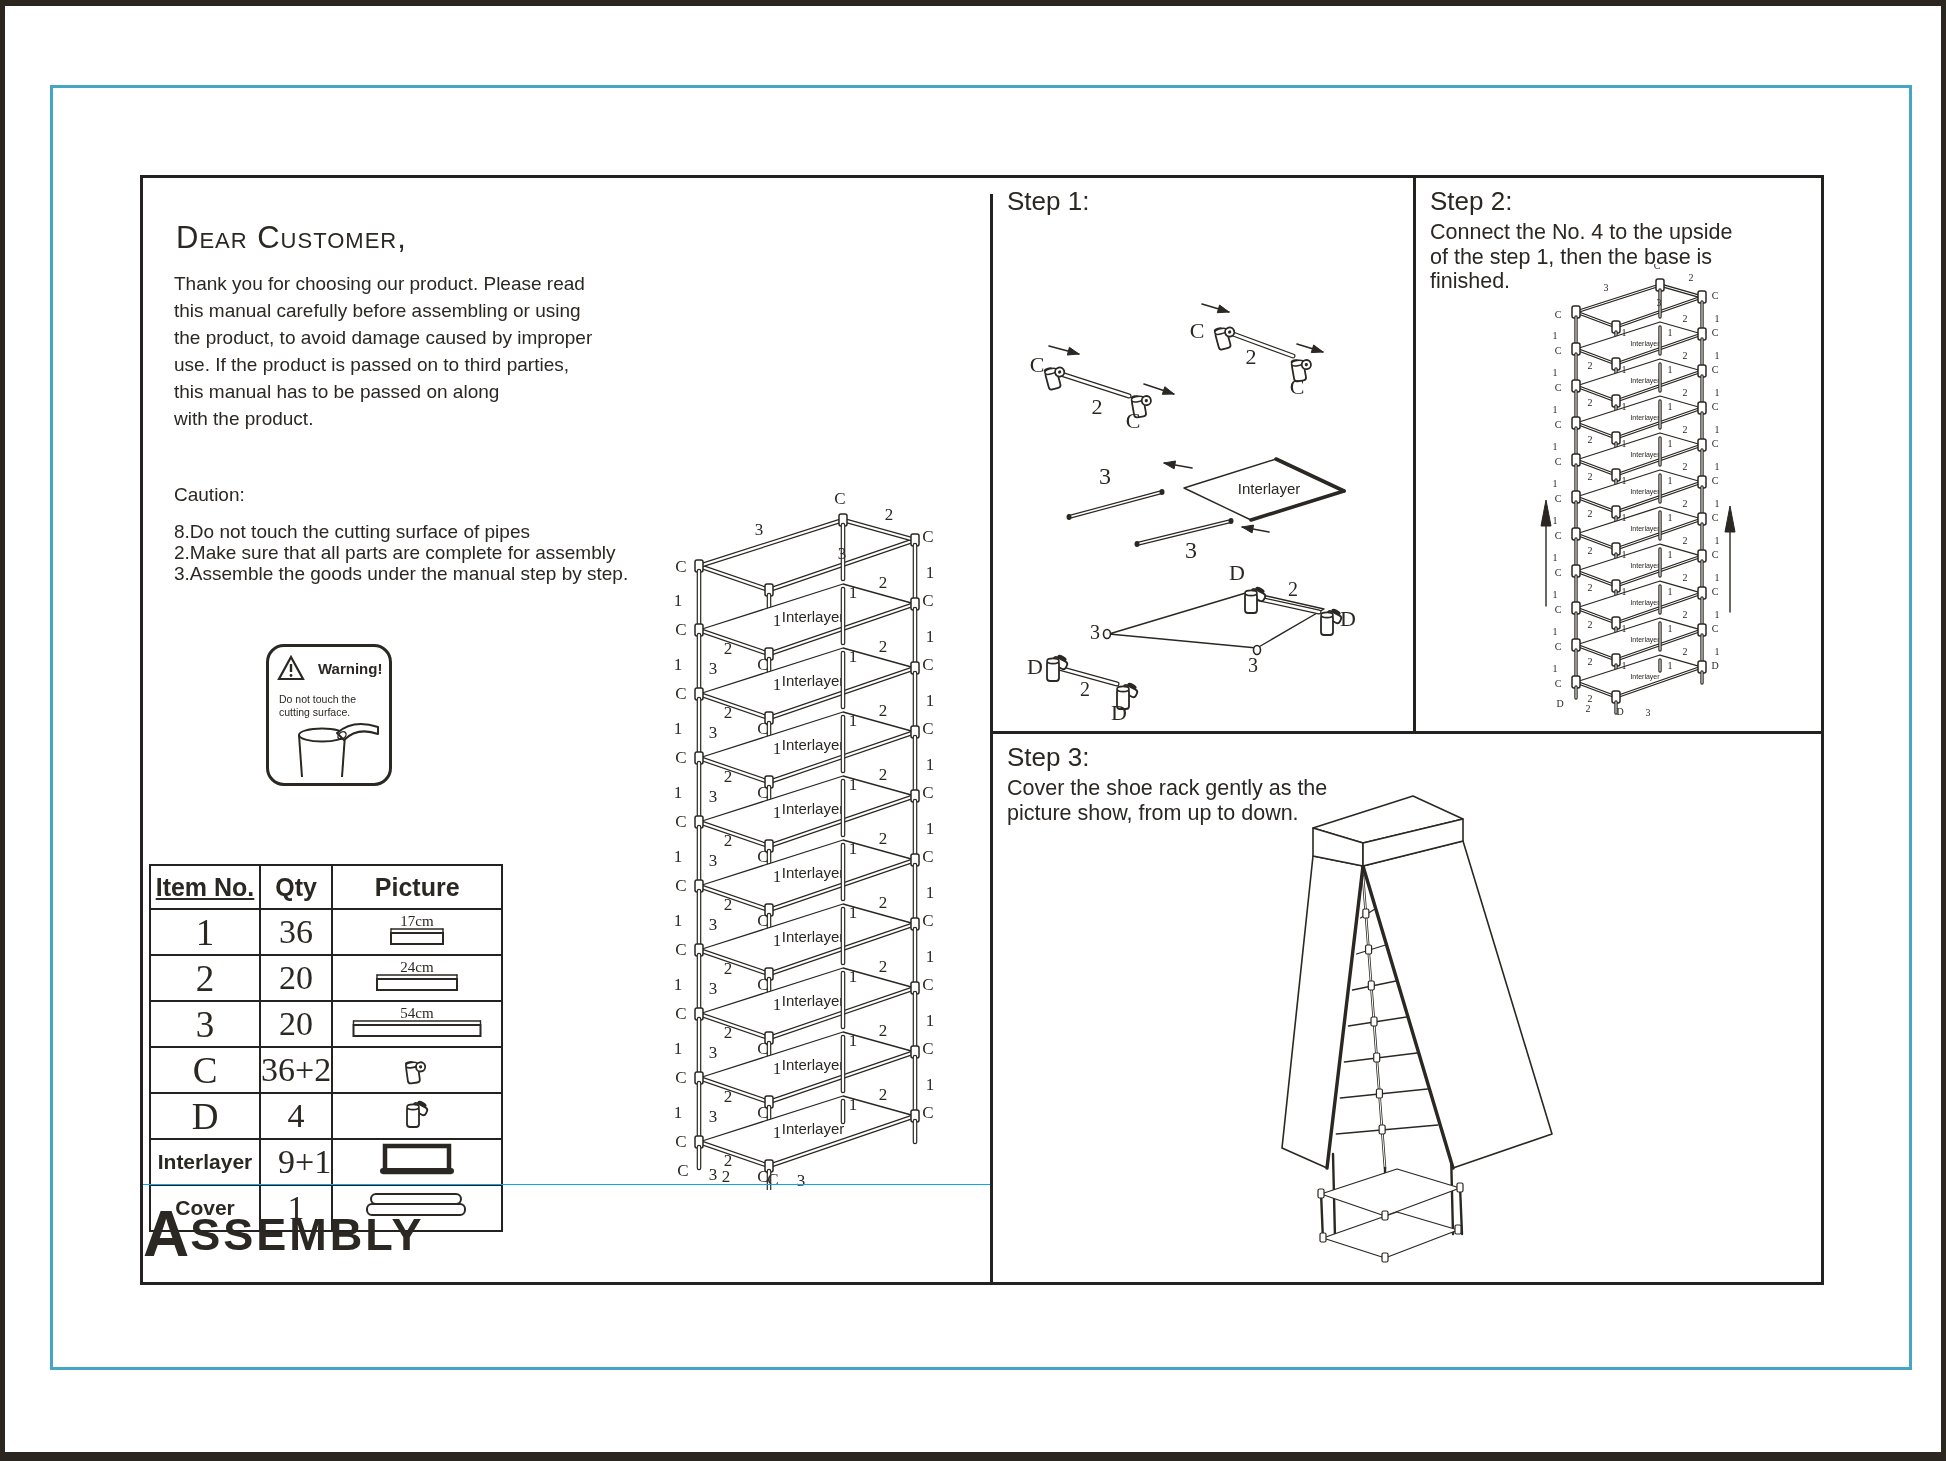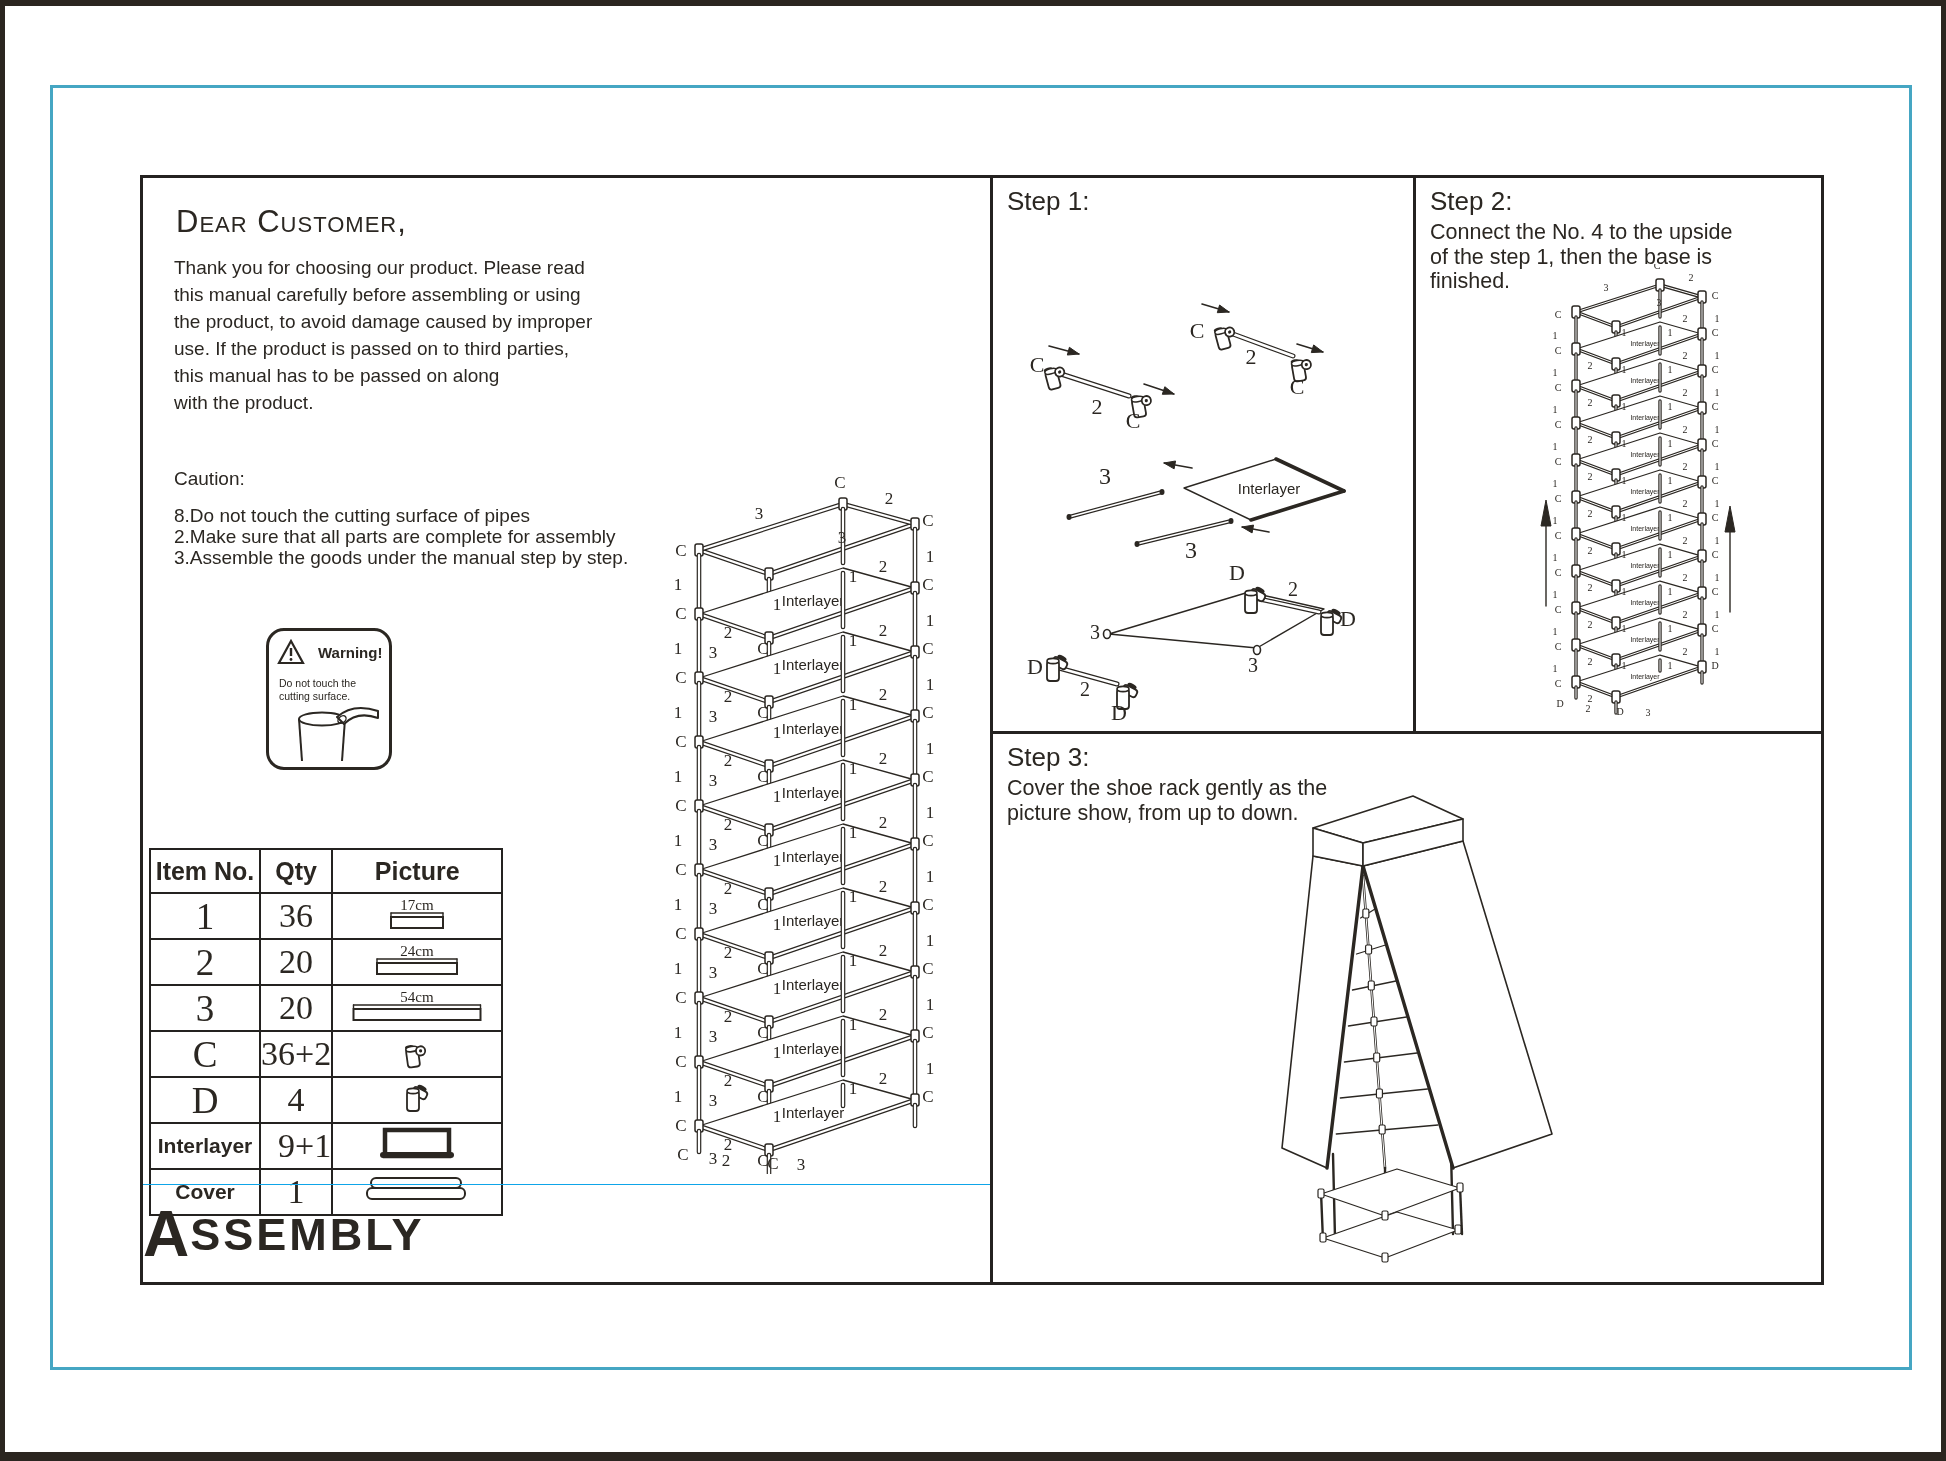--- a/index.html
+++ b/index.html
@@ -8,40 +8,40 @@
   .edge{position:absolute;background:#2b2620;}
   #edge-top{left:0;top:0;width:1946px;height:6px;}
   #edge-left{left:0;top:0;width:5px;height:1461px;}
   #edge-right{left:1941px;top:0;width:5px;height:1461px;}
   #edge-bottom{left:0;top:1452px;width:1946px;height:9px;}
   #cyan-frame{position:absolute;left:50px;top:85px;width:1862px;height:1285px;
               border:3px solid #45a6c3;box-sizing:border-box;}
   #main-box{position:absolute;left:140px;top:175px;width:1684px;height:1110px;
             border:3px solid #242220;box-sizing:border-box;background:#fff;}
   .panel{position:absolute;box-sizing:border-box;}
-  #panel-intro{left:0;top:0;bottom:0;width:850px;border-right:3px solid #242220;}
+  #panel-intro{left:0;top:16px;bottom:0;width:850px;border-right:3px solid #242220;}
   #panel-step1{left:850px;top:0;width:423px;height:556px;border-right:3px solid #242220;border-bottom:3px solid #242220;}
   #panel-step2{left:1273px;right:0;top:0;height:556px;border-bottom:3px solid #242220;}
   #panel-step3{left:850px;top:556px;right:0;bottom:0;}
   .ml{white-space:pre-line;}
   #greeting{position:absolute;left:33px;top:26px;margin:0;font-size:31px;font-weight:400;
             font-variant:small-caps;letter-spacing:1px;}
   #intro-p1{position:absolute;left:31px;top:76px;margin:0;font-size:19px;line-height:27px;width:480px;}
   #intro-p2{position:absolute;left:31px;top:212px;margin:0;font-size:19px;line-height:27px;width:560px;}
   #caution-title{position:absolute;left:31px;top:290px;margin:0;font-size:19px;}
   #caution-list{position:absolute;left:31px;top:327px;font-size:19px;line-height:21px;width:520px;}
   #warning-box{position:absolute;left:123px;top:450px;width:120px;height:136px;
                border:3px solid #2b2722;border-radius:18px;}
   #warning-head{position:absolute;left:8px;top:8px;display:flex;align-items:center;gap:13px;}
   #warning-title{font-size:15px;font-weight:bold;}
   #warning-caption{position:absolute;left:10px;top:46px;font-size:10.5px;line-height:13px;}
   #parts-table{position:absolute;left:6px;top:670px;border-collapse:collapse;}
   #parts-table th,#parts-table td{border:2.5px solid #242220;text-align:center;padding:0;}
   #parts-table th{font-size:25px;height:42px;}
-  #parts-table th:nth-child(1){width:108px;}
+  #parts-table th:nth-child(1){width:108px;text-decoration:underline;}
   #parts-table th:nth-child(2){width:64px;}
   #parts-table th:nth-child(3){width:168px;}
   #parts-table td{height:40px;}
   .cell-serif{font-family:"Liberation Serif",serif;font-size:37px;font-weight:400;}
   .cell-sans{font-size:21px;font-weight:bold;}
   #assembly-strip{position:absolute;left:0;right:0;bottom:0;height:97px;border-top:1px solid #0ea5e9;
                   display:flex;align-items:center;justify-content:flex-start;}
   #assembly-title{font-weight:bold;letter-spacing:3px;font-size:45px;line-height:1;}
   #assembly-title .big-a{font-size:64px;vertical-align:-6px;letter-spacing:1px;}
   .step-title{margin:0;font-size:26px;font-weight:400;}

